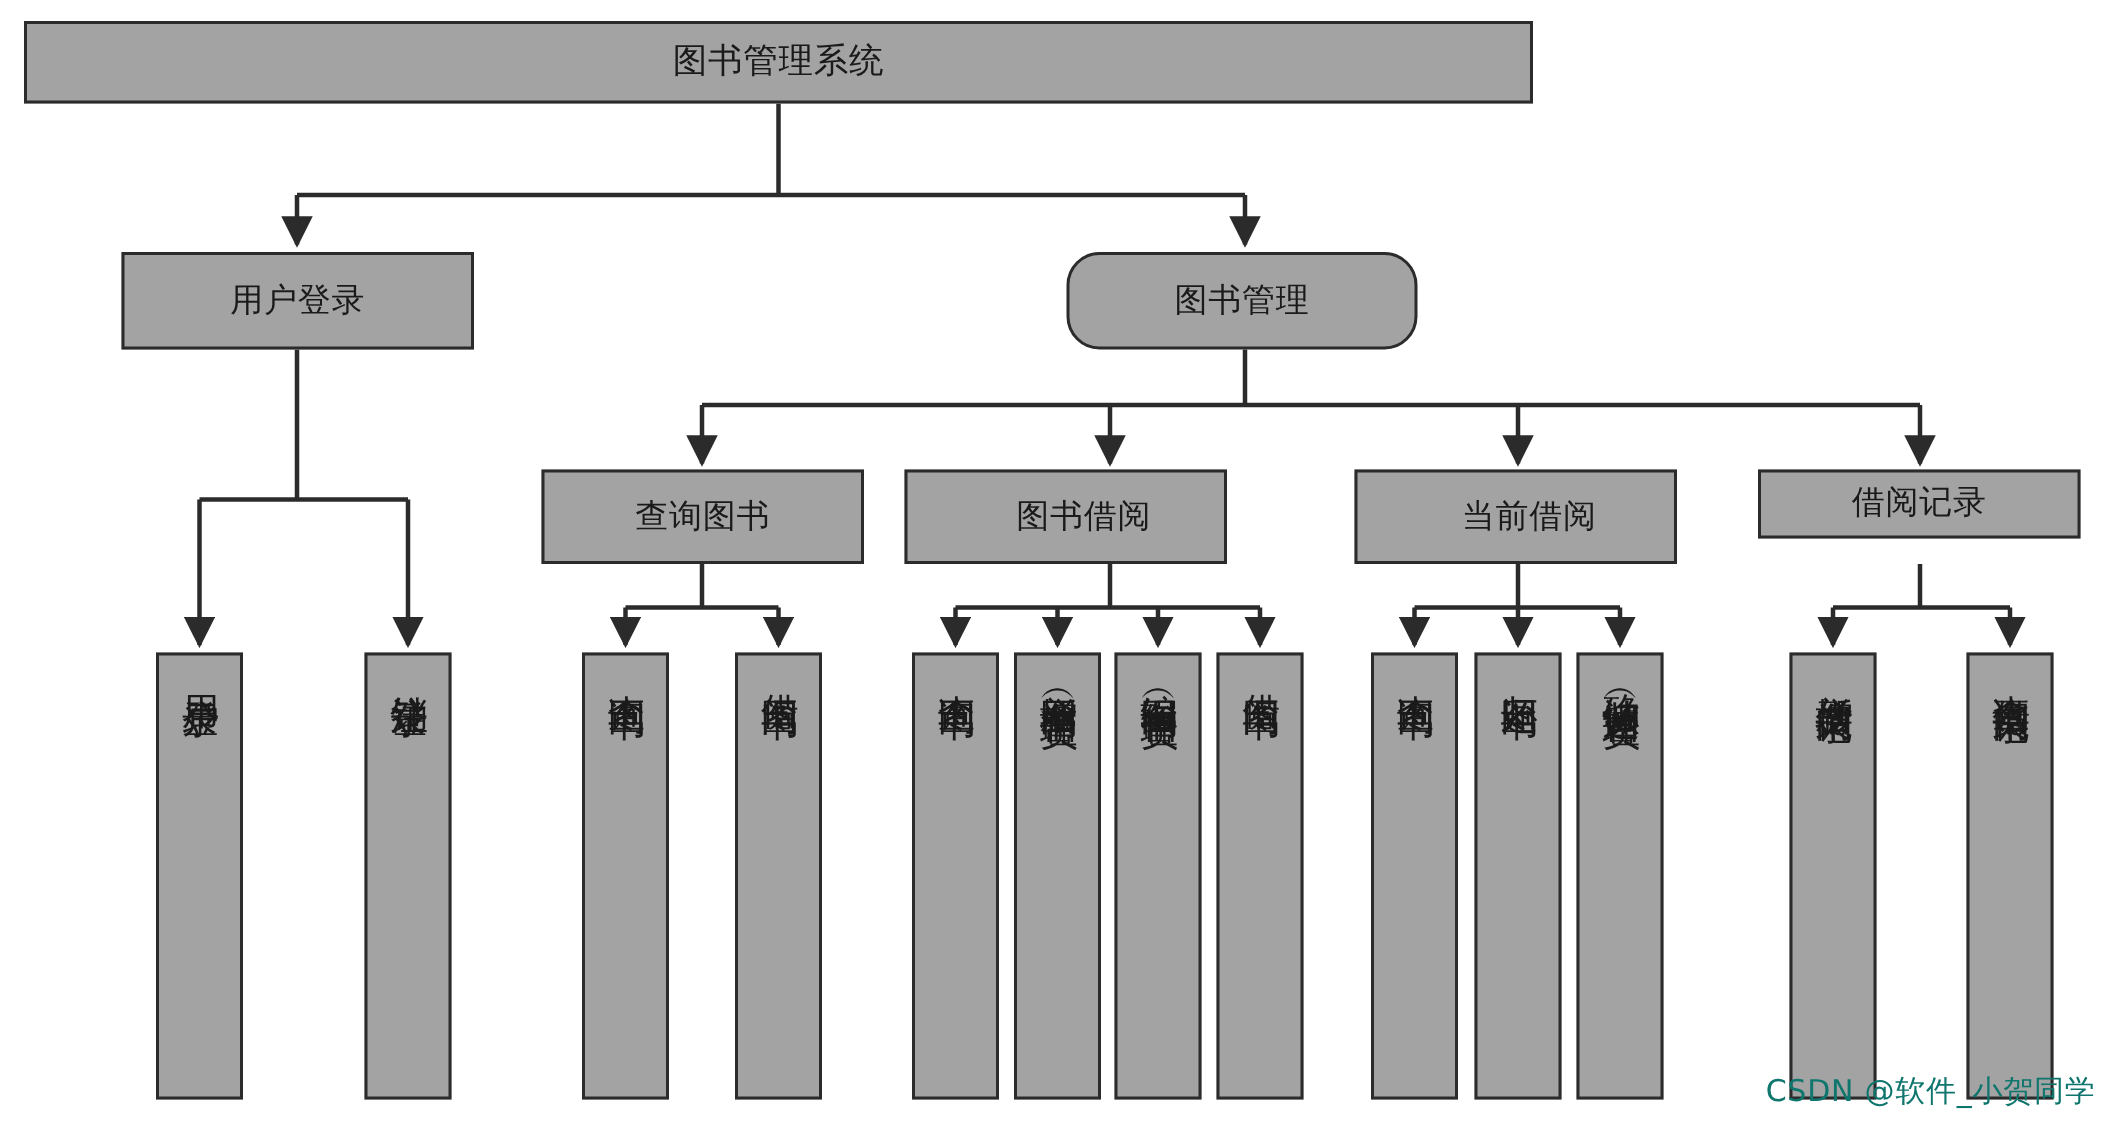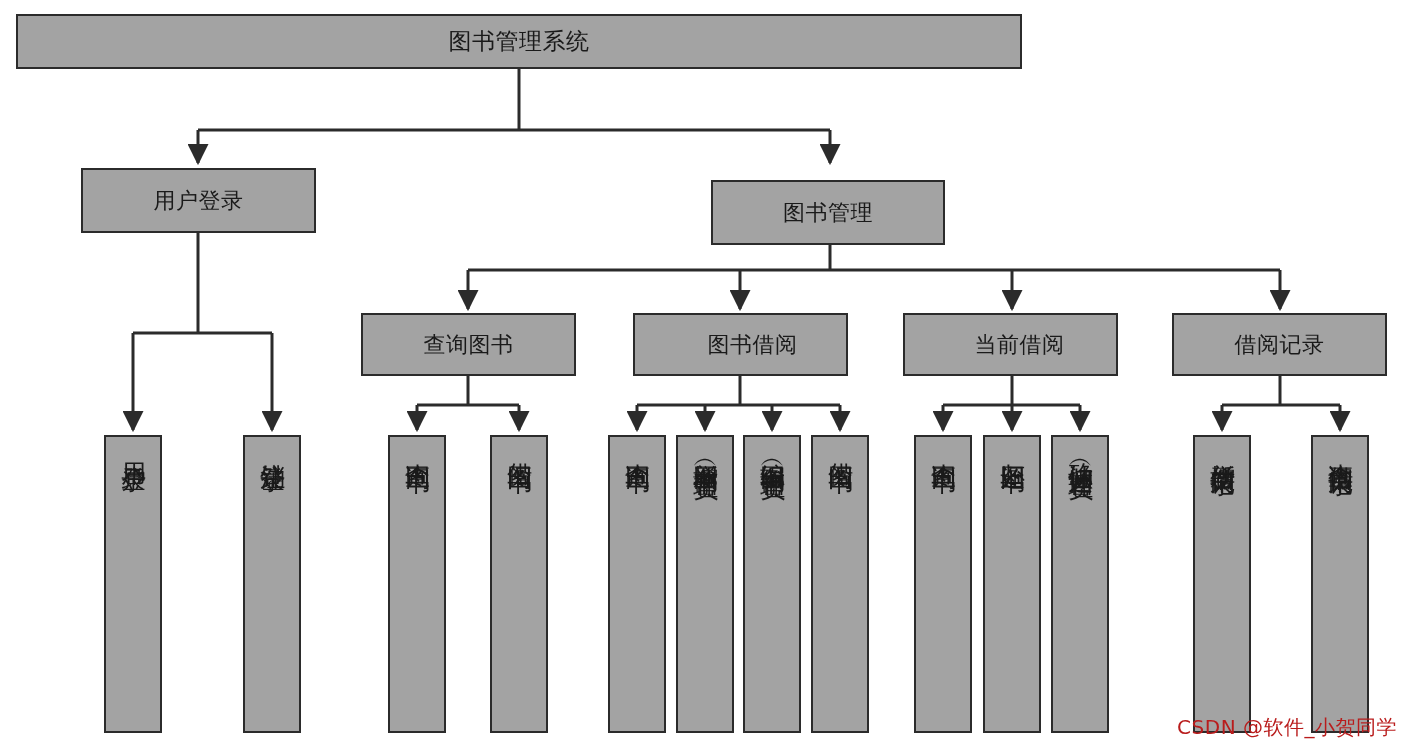--- a/index.html
+++ b/index.html
@@ -65,21 +65,21 @@
     line-height: 1.06;
     letter-spacing: 2px;
     white-space: nowrap;
   }
   
   #watermark {
     position: absolute;
     right: 8px;
     bottom: 6px;
     font-size: 20px;
-    color: #b91c1c;
+    color: #0f766e;
     letter-spacing: 0.5px;
     z-index: 6;
     white-space: nowrap;
     font-family: "DejaVu Sans", "Liberation Sans", sans-serif;
   }
 </style>
 </head>
 <body>
 
 <div id="canvas">
@@ -137,37 +137,37 @@
   </svg>
 
   <div class="node root" style="left:16px; top:14px; width:1006px; height:55px;">
     <span class="label">图书管理系统</span>
   </div>
 
   <div class="node branch" style="left:81px; top:168px; width:235px; height:65px;">
     <span class="label">用户登录</span>
   </div>
 
-  <div class="node branch" style="left:711px; top:180px; width:234px; height:65px;">
+  <div class="node branch" style="left:711px; top:168px; width:234px; height:65px;border-radius:22px;">
     <span class="label">图书管理</span>
   </div>
 
   <div class="node branch" style="left:361px; top:313px; width:215px; height:63px;">
     <span class="label">查询图书</span>
   </div>
 
-  <div class="node branch" style="left:633px; top:313px; width:215px; height:63px;padding-left:24px;">
+  <div class="node branch" style="left:603px; top:313px; width:215px; height:63px;padding-left:24px;">
     <span class="label">图书借阅</span>
   </div>
 
   <div class="node branch" style="left:903px; top:313px; width:215px; height:63px;padding-left:18px;">
     <span class="label">当前借阅</span>
   </div>
 
-  <div class="node branch" style="left:1172px; top:313px; width:215px; height:63px;align-items:center;">
+  <div class="node branch" style="left:1172px; top:313px; width:215px; height:46px;align-items:center;">
     <span class="label">借阅记录</span>
   </div>
 
   <div class="node leaf" style="left:104px; top:435px; width:58px; height:298px;">
     <span class="label">用户登录</span>
   </div>
 
   <div class="node leaf" style="left:243px; top:435px; width:58px; height:298px;">
     <span class="label">注销登录</span>
   </div>

